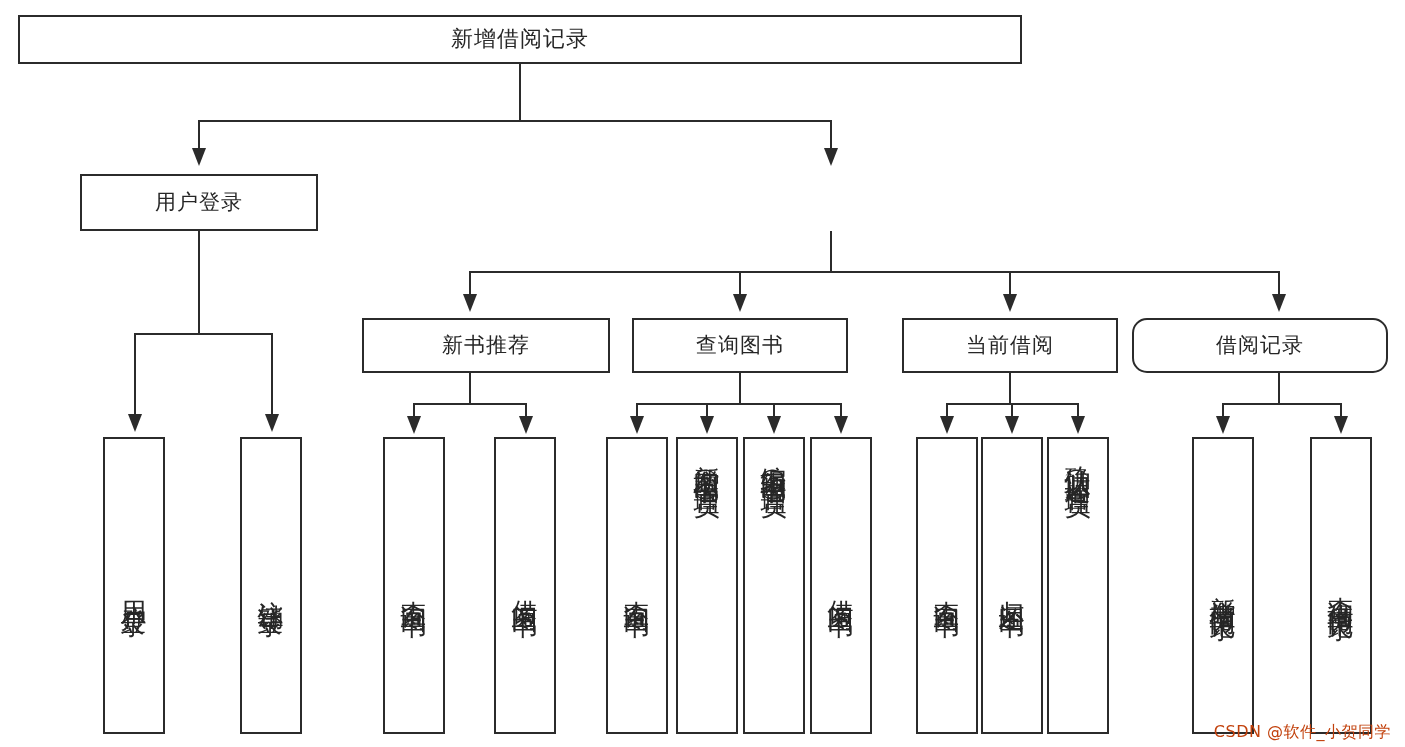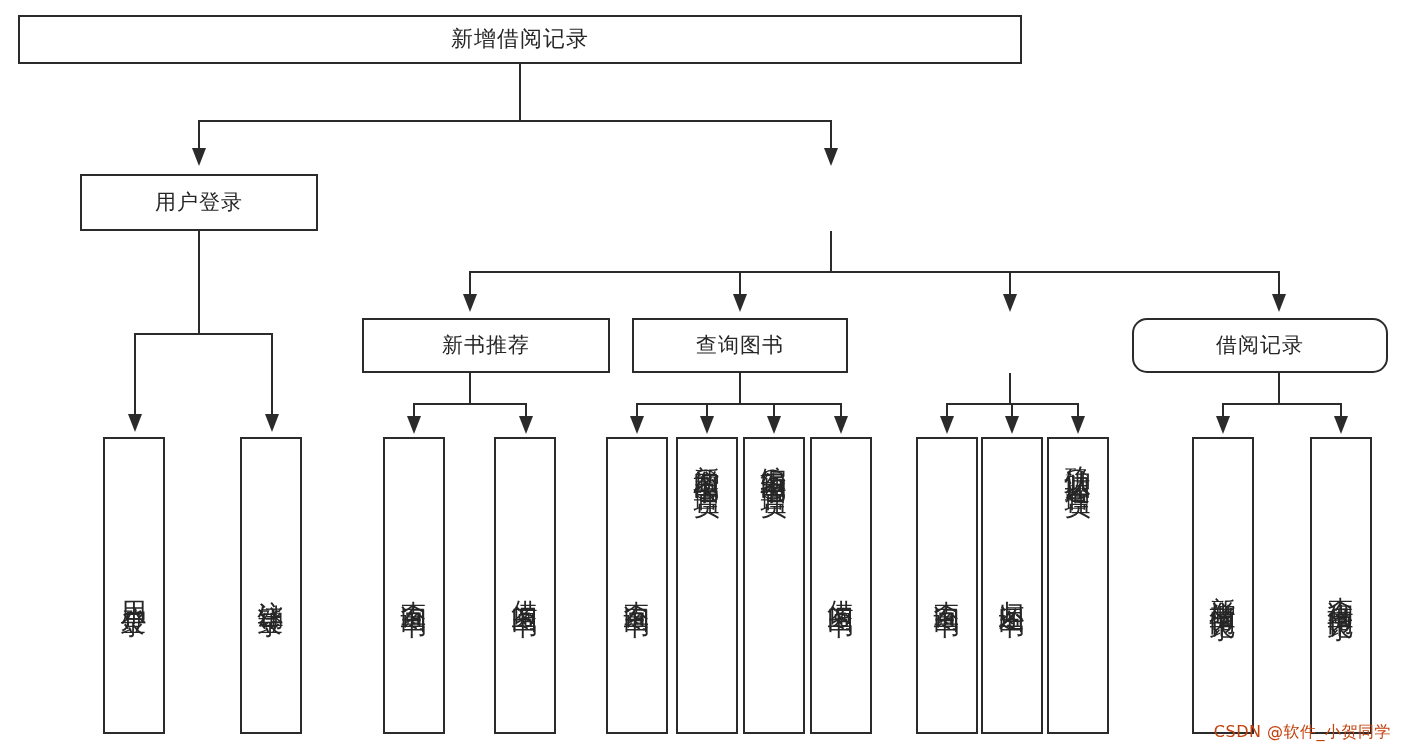--- a/index.html
+++ b/index.html
@@ -119,20 +119,23 @@
   <div class="arrow" style="left:1003px;top:294px;"></div>
   <div class="ln v" style="left:1278px;top:271px;width:2px;height:24px;"></div>
   <div class="arrow" style="left:1272px;top:294px;"></div>
 
   <div class="node horiz" style="left:362px;top:318px;width:248px;height:55px;">
     <span class="lbl">新书推荐</span>
   </div>
   <div class="node horiz" style="left:632px;top:318px;width:216px;height:55px;">
     <span class="lbl">查询图书</span>
   </div>
+  <div class="node horiz" style="left:902px;top:318px;width:216px;height:55px;">
+    <span class="lbl">当前借阅</span>
+  </div>
   <div class="node horiz" style="left:1132px;top:318px;width:256px;height:55px;border-radius:15px;">
     <span class="lbl">借阅记录</span>
   </div>
 
   <div class="ln v" style="left:469px;top:373px;width:2px;height:32px;"></div>
   <div class="ln h" style="left:413px;top:403px;width:114px;height:2px;"></div>
   <div class="ln v" style="left:413px;top:403px;width:2px;height:14px;"></div>
   <div class="arrow" style="left:407px;top:416px;"></div>
   <div class="ln v" style="left:525px;top:403px;width:2px;height:14px;"></div>
   <div class="arrow" style="left:519px;top:416px;"></div>

